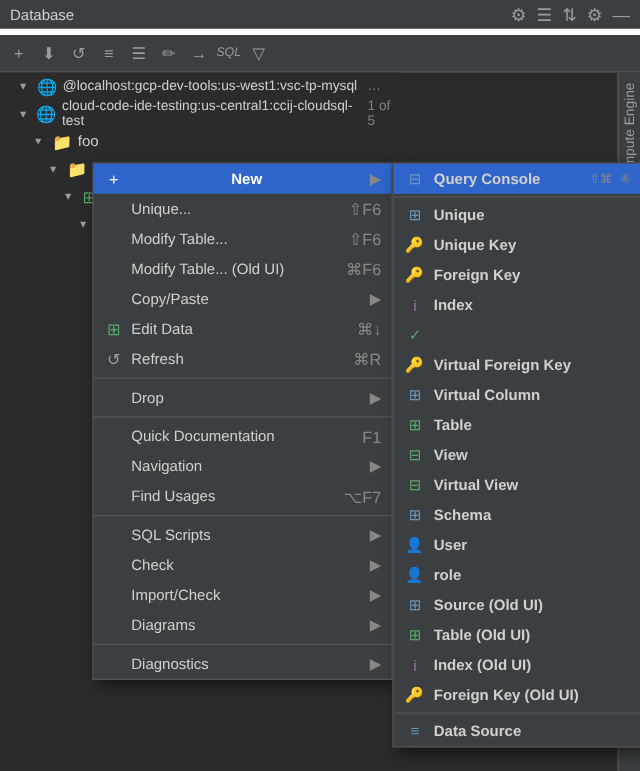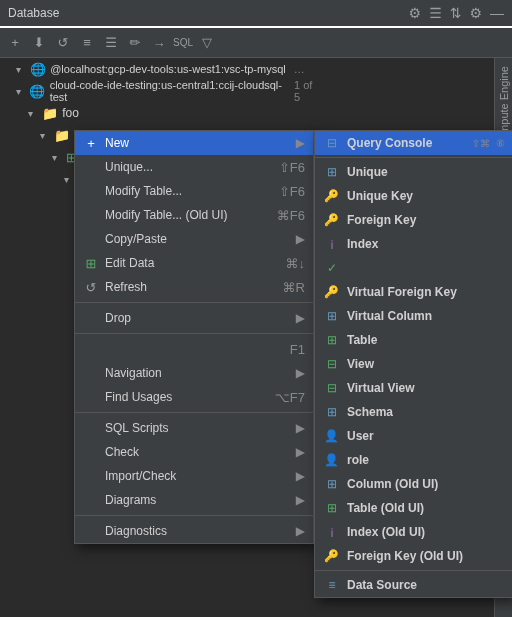--- a/index.html
+++ b/index.html
@@ -14,21 +14,21 @@
       position: relative;
     }
 
     
     .title-bar {
       background: #3c3f41;
       height: 28px;
       display: flex;
       align-items: center;
       padding: 0 8px;
-      border-bottom: 2px solid #ffffff;
+      border-bottom: 5px solid #ffffff;
     }
     .title-bar-text {
       color: #d0d0d0;
       font-size: 12px;
       font-weight: 500;
     }
     .title-bar-icons {
       margin-left: auto;
       display: flex;
       gap: 8px;
@@ -105,21 +105,21 @@
       display: flex;
       align-items: center;
       height: 24px;
       padding: 0 8px;
       cursor: pointer;
       position: relative;
       gap: 6px;
     }
     .menu-item.highlighted { background: #2f65ca; }
     .menu-item-label { flex: 1; color: #d0d0d0; font-size: 12px; }
-    .menu-item-label.new-label { color: #ffffff; font-weight: 400; }
+    .menu-item-label.new-label { color: #ffffff; font-weight: 700; text-align: center; }
     .menu-shortcut { color: #888; font-size: 13px; margin-left: auto; }
     .menu-arrow { color: #888; font-size: 12px; }
     .menu-icon { width: 16px; text-align: center; font-size: 13px; }
     .menu-separator { height: 1px; background: #555; margin: 3px 0; }
 
     
     .submenu {
       position: absolute;
       top: 130px;
       left: 314px;
@@ -196,21 +196,21 @@
 </div>
 
 <div class="toolbar">
   <div class="toolbar-btn">+</div>
   <div class="toolbar-btn">⬇</div>
   <div class="toolbar-btn">↺</div>
   <div class="toolbar-btn">≡</div>
   <div class="toolbar-btn">☰</div>
   <div class="toolbar-btn">✏</div>
   <div class="toolbar-btn">→</div>
-  <div class="toolbar-btn" style="font-size:10px;">SQL</div>
+  <div class="toolbar-btn" style="font-size:10px;font-style:italic;">SQL</div>
   <div class="toolbar-btn">▽</div>
 </div>
 
 <div class="tree-panel">
 
   <div class="tree-item indent-1">
     <span class="tree-arrow">▾</span>
     <span class="tree-icon icon-globe">🌐</span>
     <span class="tree-label" style="font-size:11px;">@localhost:gcp-dev-tools:us-west1:vsc-tp-mysql</span>
     <span class="tree-badge">…</span>
@@ -283,20 +283,21 @@
   </div>
   <div class="menu-separator"></div>
   <div class="menu-item">
     <span class="menu-icon"></span>
     <span class="menu-item-label">Drop</span>
     <span class="menu-arrow">▶</span>
   </div>
   <div class="menu-separator"></div>
   <div class="menu-item">
     <span class="menu-icon"></span>
+    <span class="menu-item-label">Quick Documentation</span>
     <span class="menu-shortcut">F1</span>
   </div>
   <div class="menu-item">
     <span class="menu-icon"></span>
     <span class="menu-item-label">Navigation</span>
     <span class="menu-arrow">▶</span>
   </div>
   <div class="menu-item">
     <span class="menu-icon"></span>
     <span class="menu-item-label">Find Usages</span>
@@ -386,21 +387,21 @@
   <div class="submenu-item">
     <span class="submenu-icon icon-user">👤</span>
     <span class="submenu-label">User</span>
   </div>
   <div class="submenu-item">
     <span class="submenu-icon icon-role">👤</span>
     <span class="submenu-label">role</span>
   </div>
   <div class="submenu-item">
     <span class="submenu-icon icon-db">⊞</span>
-    <span class="submenu-label">Column (Old UI)</span>
+    <span class="submenu-label">Source (Old UI)</span>
   </div>
   <div class="submenu-item">
     <span class="submenu-icon" style="color:#59a869;">⊞</span>
     <span class="submenu-label">Table (Old UI)</span>
   </div>
   <div class="submenu-item">
     <span class="submenu-icon icon-index">ℹ</span>
     <span class="submenu-label">Index (Old UI)</span>
   </div>
   <div class="submenu-item">

